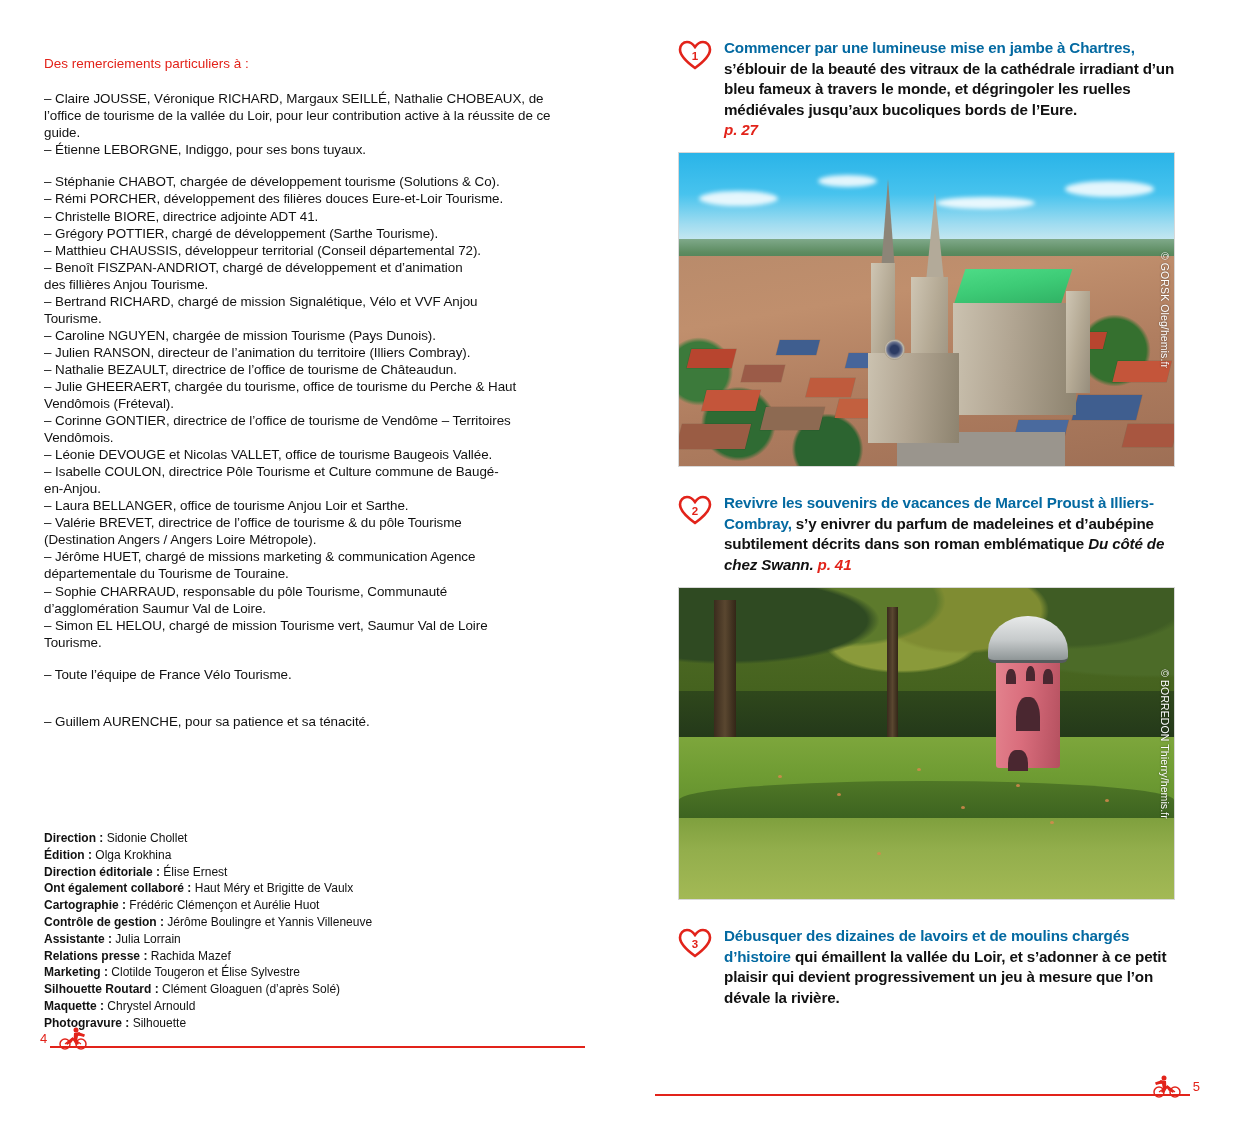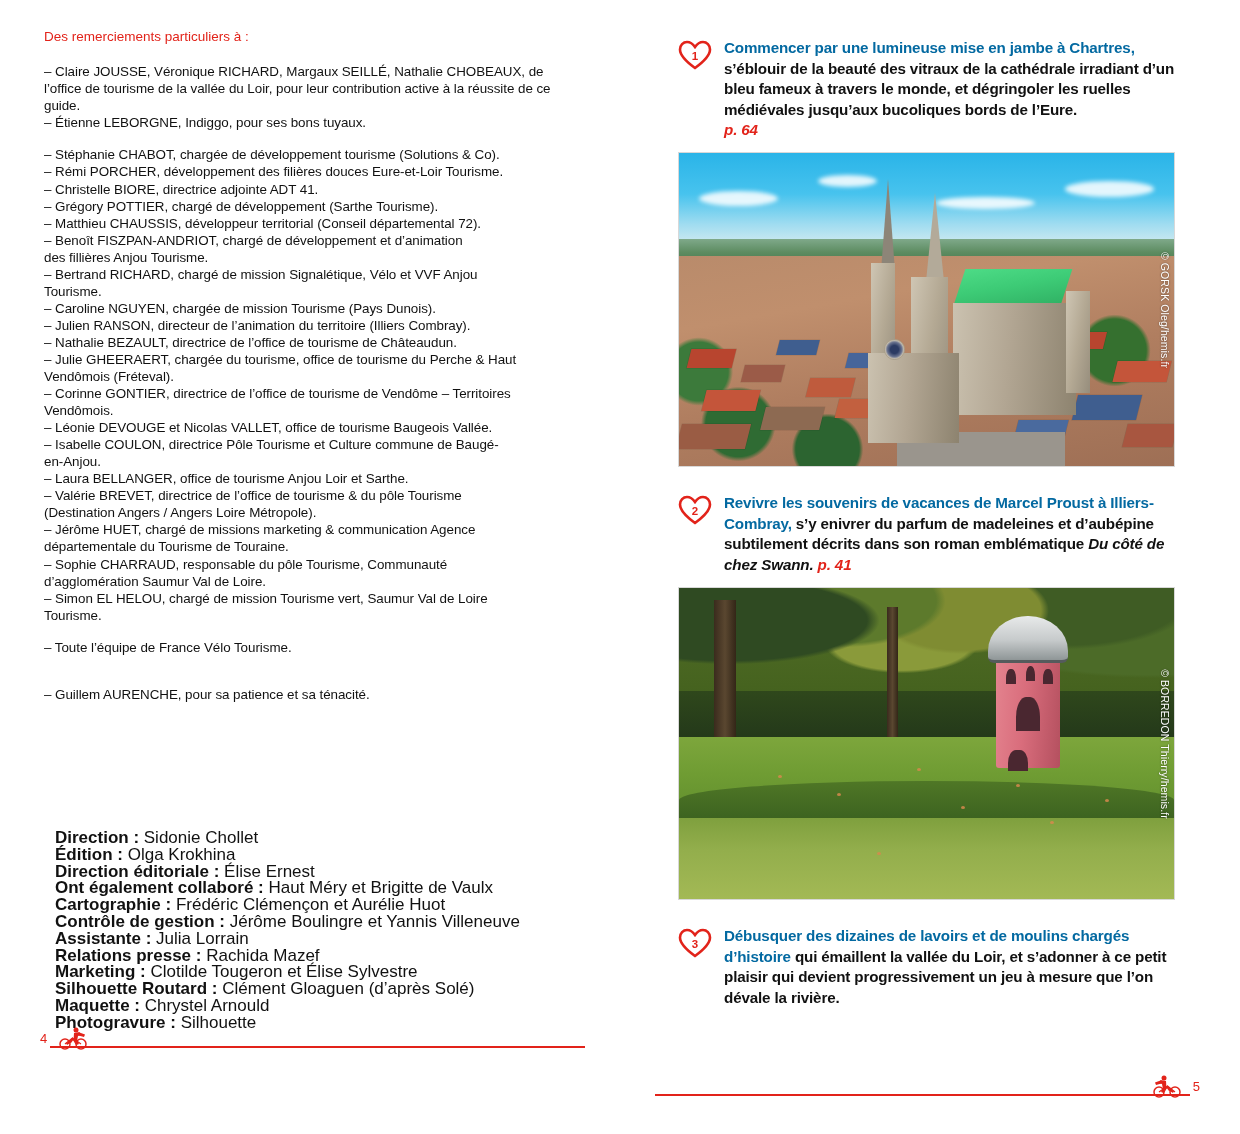--- a/index.html
+++ b/index.html
@@ -21,21 +21,21 @@
     inset: 0;
     display: flex;
   }
 
   
   .page-left {
     position: relative;
     width: 620px;
     height: 1086px;
     box-sizing: border-box;
-    padding: 28px 60px 0 44px;
+    padding: 55px 60px 0 44px;
   }
 
   .thanks-title {
     color: #e2231a;
     font-size: 13.5px;
     line-height: 1.35;
     margin: 0 0 17px 0;
     font-weight: 400;
   }
 
@@ -44,24 +44,24 @@
     line-height: 17.05px;
     color: #111111;
     margin: 0;
     white-space: pre-line;
     letter-spacing: -0.05px;
   }
   .thanks-block.gap-top { margin-top: 15px; }
 
   .credits {
     position: absolute;
-    left: 55px;
+    left: 44px;
     top: 830px;
     width: 470px;
-    font-size: 17px;
+    font-size: 12px;
     line-height: 16.8px;
     color: #111111;
   }
   .credits .row { white-space: nowrap; }
   .credits .k { font-weight: bold; }
 
   
   .page-right {
     position: relative;
     width: 620px;
@@ -402,21 +402,21 @@
 
     <div class="entry">
       <div class="heart">
         <svg viewBox="0 0 34 32" aria-hidden="true">
           <path d="M17 29 C6 21 2 15 2 10.5 C2 6 5.2 3 9 3 C12 3 15 5 17 8 C19 5 22 3 25 3 C28.8 3 32 6 32 10.5 C32 15 28 21 17 29 Z" fill="none" stroke="#e2231a" stroke-width="2.6"></path>
         </svg>
         <span class="num">1</span>
       </div>
       <p>
         <span class="lead">Commencer par une lumineuse mise en jambe à Chartres,</span><span> s’éblouir de la beauté des vitraux de la cathédrale irradiant d’un bleu fameux à travers le monde, et dégringoler les ruelles médiévales jusqu’aux bucoliques bords de l’Eure.</span>
-        <span class="pref-block">p. 64</span>
+        <span class="pref-block">p. 27</span>
       </p>
     </div>
 
     <div class="photo" id="photo-chartres">
       <div class="ch-sky"></div>
       <div class="ch-cloud" style="left:4%;top:12%;width:16%;height:5%;"></div>
       <div class="ch-cloud" style="left:28%;top:7%;width:12%;height:4%;"></div>
       <div class="ch-cloud" style="left:52%;top:14%;width:20%;height:4%;"></div>
       <div class="ch-cloud" style="left:78%;top:9%;width:18%;height:5%;"></div>
       <div class="ch-horizon"></div>

